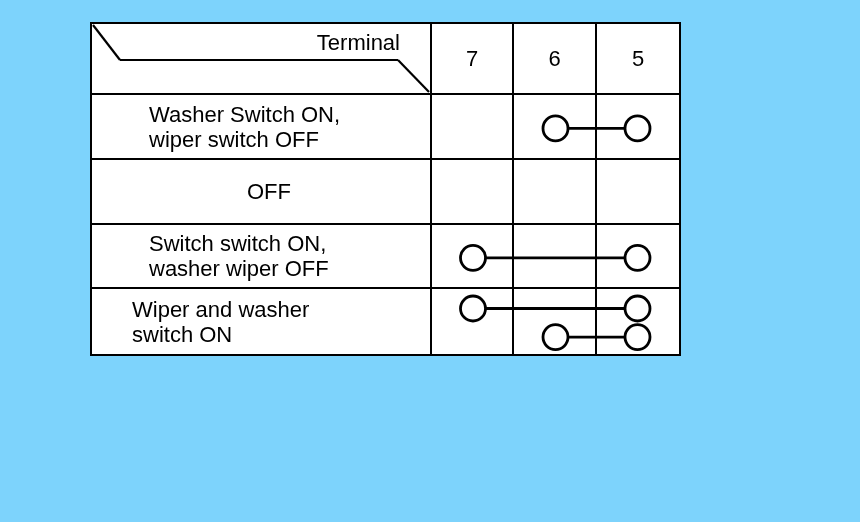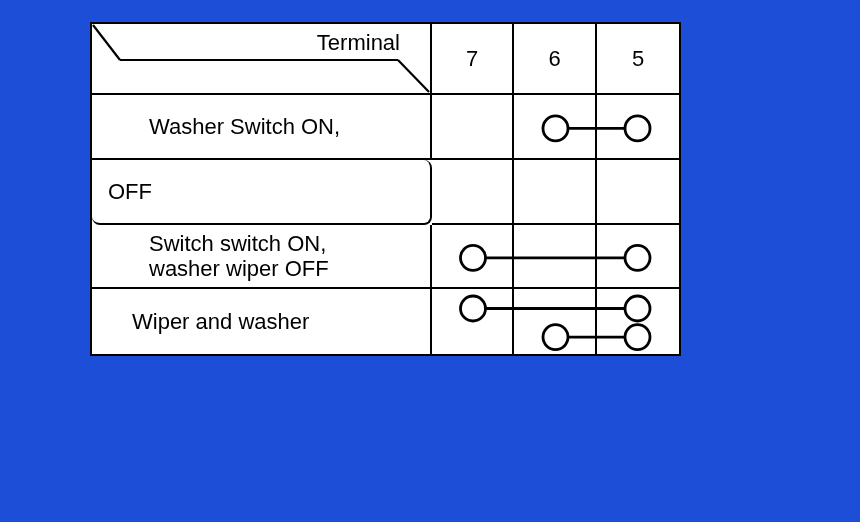--- a/index.html
+++ b/index.html
@@ -9,21 +9,21 @@
     height: 522px;
     background: #ffffff;
     font-family: "Liberation Sans", sans-serif;
     color: #000000;
     overflow: hidden;
   }
   .page {
     position: relative;
     width: 860px;
     height: 522px;
-    background: #1d4ed8;
+    background: #7dd3fc;
   }
   .conn-table {
     position: absolute;
     left: 90px;
     top: 22px;
     width: 591px;
     height: 334px;
     box-sizing: border-box;
     border: 2px solid #000000;
     display: grid;
@@ -64,21 +64,21 @@
   .pos {
     display: flex;
     flex-direction: column;
     justify-content: center;
     padding-left: 57px;
     font-size: 22px;
     line-height: 25px;
   }
   .pos.center {
     padding-left: 16px;
-    border-radius: 8px;
+    align-items: center;
   }
 
   
   .term {
     grid-column: 2 / 5;
     position: relative;
     border-right: none;
   }
   .vline {
     position: absolute;
@@ -108,20 +108,21 @@
       </svg>
       <span class="corner-label terminal">Terminal</span>
     </div>
 
     <div class="cell th">7</div>
     <div class="cell th">6</div>
     <div class="cell th last-col">5</div>
 
   <div class="cell pos">
         <div>Washer Switch ON,</div>
+        <div>wiper switch OFF</div>
       </div>
       <div class="cell term">
         <div class="vline" style="left: 80px;"></div>
         <div class="vline" style="left: 163px;"></div>
         <svg width="247" height="63" class="conn-svg">
           <g>
             <line x1="123.5" y1="33.39" x2="205.5" y2="33.39" stroke="#000000" stroke-width="2.8"></line>
             <circle cx="123.5" cy="33.39" r="12.5" fill="#ffffff" stroke="#000000" stroke-width="2.8"></circle>
             <circle cx="205.5" cy="33.39" r="12.5" fill="#ffffff" stroke="#000000" stroke-width="2.8"></circle>
           </g>
@@ -145,20 +146,21 @@
         <svg width="247" height="62" class="conn-svg">
           <g>
             <line x1="41" y1="32.86" x2="205.5" y2="32.86" stroke="#000000" stroke-width="2.8"></line>
             <circle cx="41" cy="32.86" r="12.5" fill="#ffffff" stroke="#000000" stroke-width="2.8"></circle>
             <circle cx="205.5" cy="32.86" r="12.5" fill="#ffffff" stroke="#000000" stroke-width="2.8"></circle>
           </g>
         </svg>
       </div>
       <div class="cell pos last-row">
         <div>Wiper and washer</div>
+        <div>switch ON</div>
       </div>
       <div class="cell term last-row">
         <div class="vline" style="left: 80px;"></div>
         <div class="vline" style="left: 163px;"></div>
         <svg width="247" height="65" class="conn-svg">
           <g>
             <line x1="41" y1="19.5" x2="205.5" y2="19.5" stroke="#000000" stroke-width="2.8"></line>
             <circle cx="41" cy="19.5" r="12.5" fill="#ffffff" stroke="#000000" stroke-width="2.8"></circle>
             <circle cx="205.5" cy="19.5" r="12.5" fill="#ffffff" stroke="#000000" stroke-width="2.8"></circle>
           </g>

